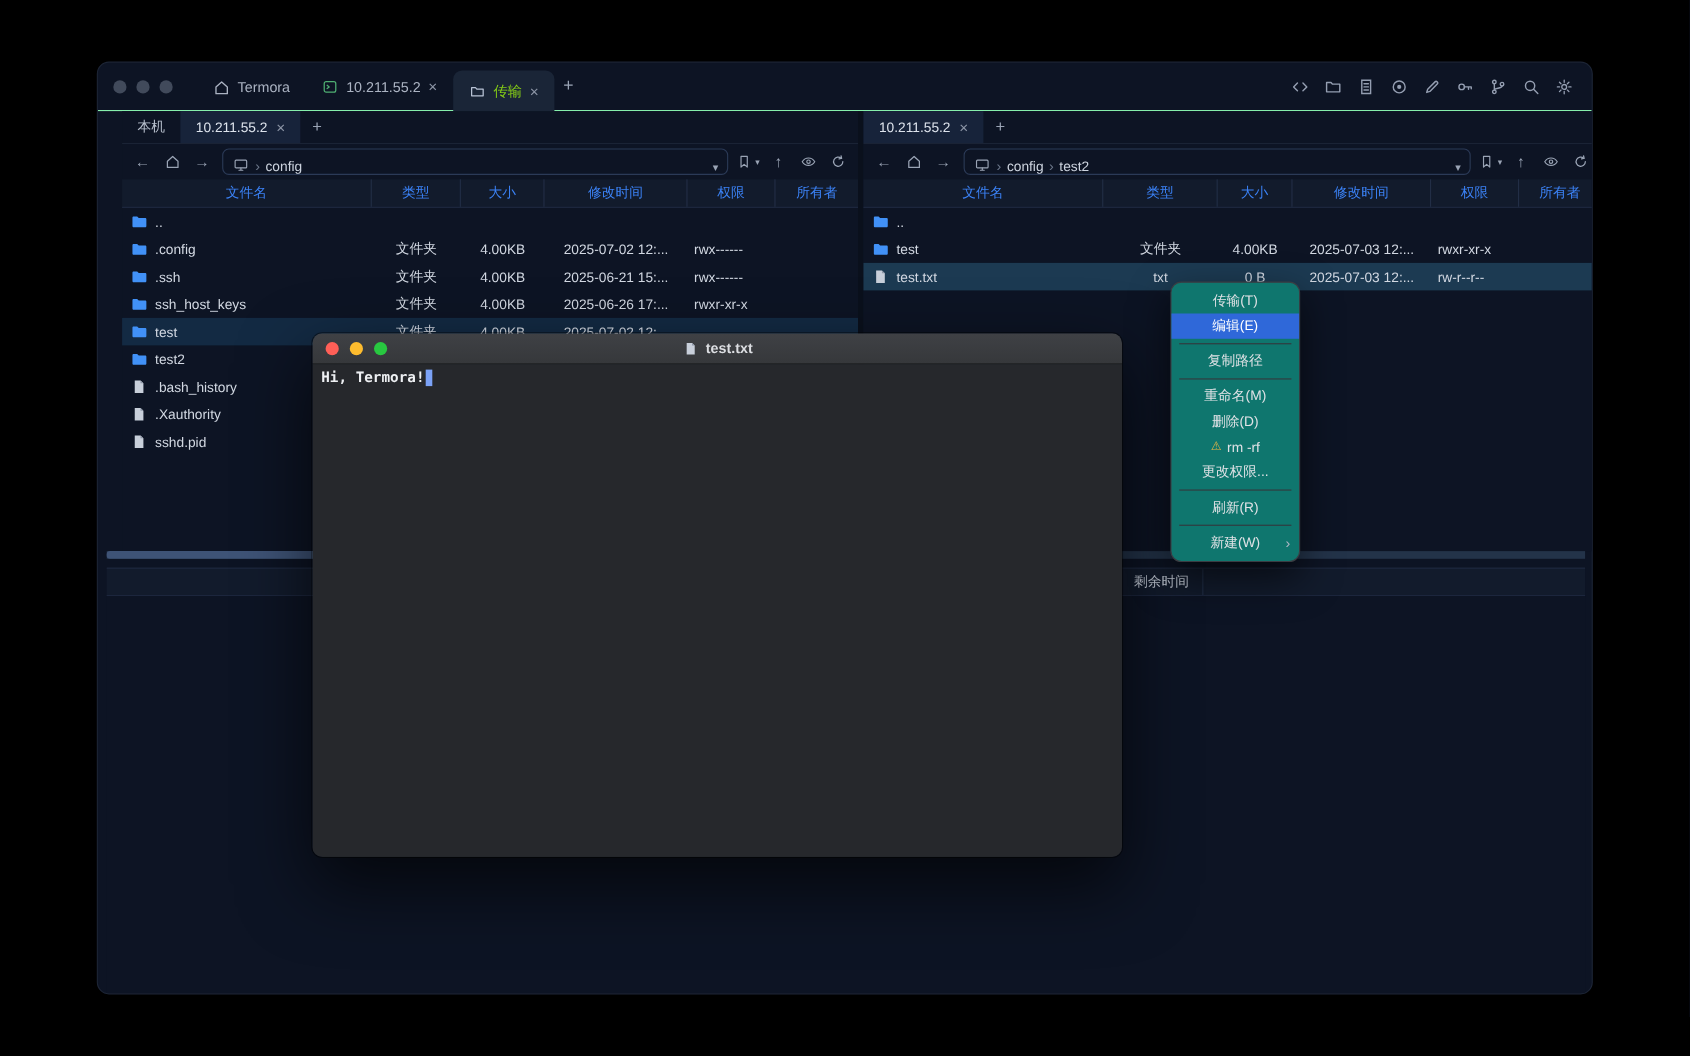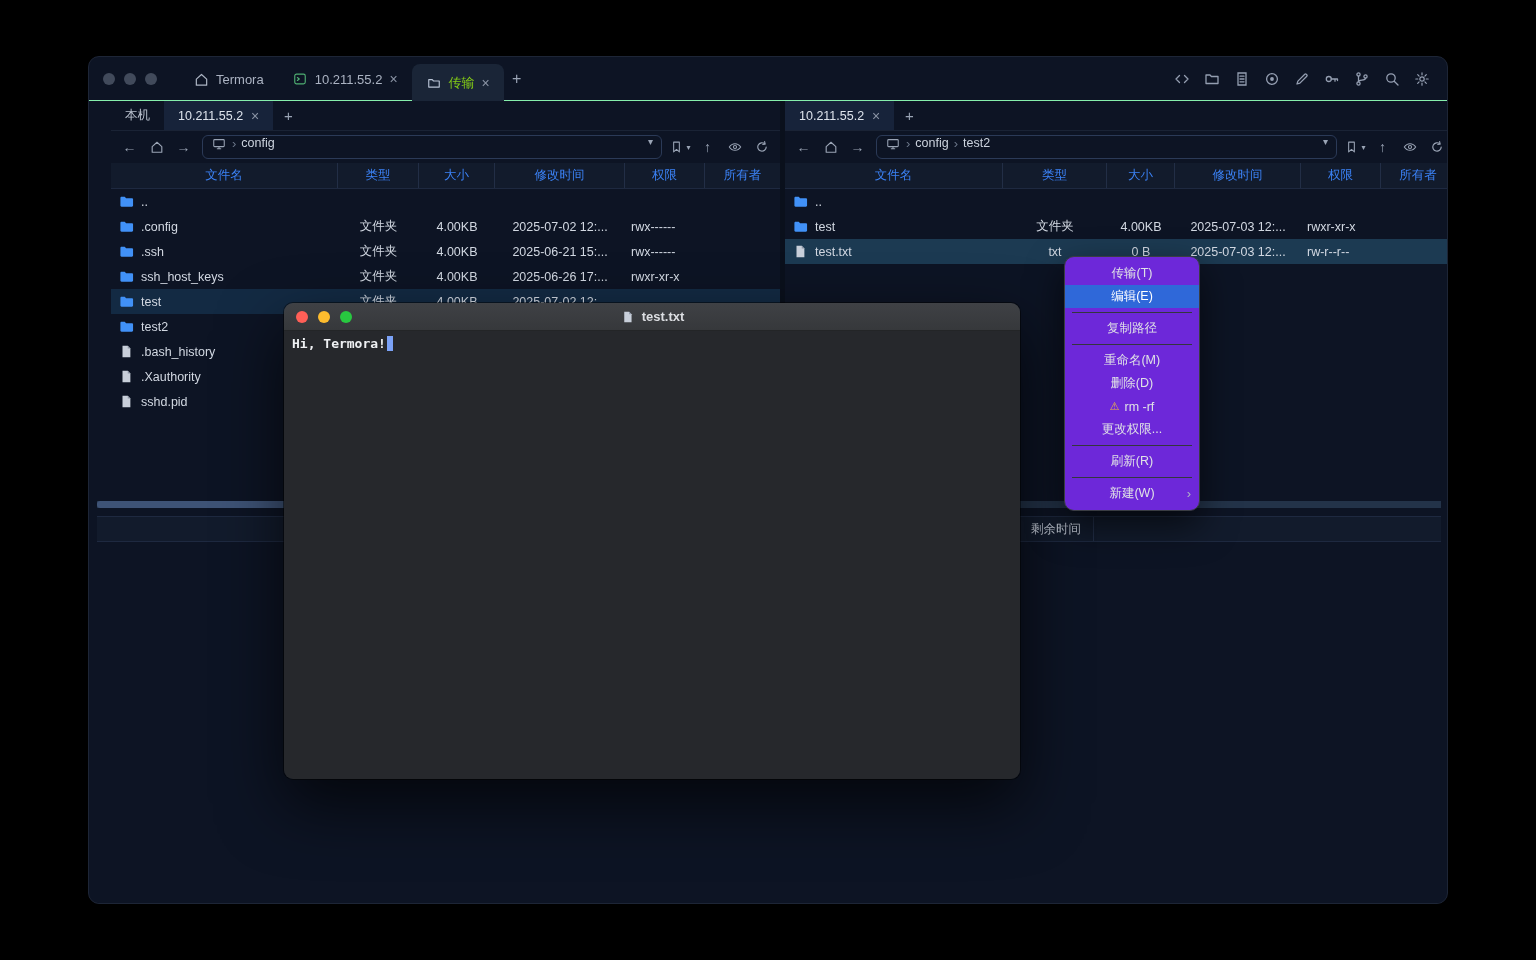--- a/index.html
+++ b/index.html
@@ -33,21 +33,21 @@
   .ptabs{height:30px;display:flex;align-items:stretch;border-bottom:1px solid #1a2335;font-size:12.5px;color:#b9c1ce}
   .ptab{display:flex;align-items:center;gap:8px;padding:0 14px;white-space:nowrap}
   .ptab.active{background:#17233a;color:#dde3ec}
   .pplus{width:30px;display:flex;align-items:center;justify-content:center;color:#9aa4b5;font-size:15px}
 
   .pnav{height:32px;display:flex;align-items:center;padding:0 6px;gap:2px}
   .nbtn{min-width:25px;height:24px;display:flex;align-items:center;justify-content:center;color:#9aa4b5;font-size:14px}
   .i-back::before{content:"←"}
   .i-fwd::before{content:"→"}
   .i-up::before{content:"↑"}
-  .pathbox{flex:1;height:24px;margin:0 4px;border:1px solid #2b3a57;border-radius:6px;display:flex;align-items:flex-start;
+  .pathbox{flex:1;height:24px;margin:0 4px;border:1px solid #2b3a57;border-radius:6px;display:flex;align-items:flex-end;
            gap:5px;padding:0 8px;color:#ccd3de;font-size:12.5px}
   .bcsep{color:#6b7689;font-size:13px}
   .bcsep::before{content:"›"}
   .pathchev{margin-left:auto;color:#9aa4b5;font-size:10px}
   .pathchev::before{content:"▾"}
   .bmk{display:flex;align-items:center;gap:3px}
   .dd{font-size:8px;color:#9aa4b5}
   .dd::before{content:"▾"}
 
   .thead{height:26px;display:flex;background:#121b2c;border-bottom:1px solid #1e2940;border-top:1px solid #18python2337;
@@ -73,21 +73,21 @@
 
   
   .txhead{position:absolute;left:8px;top:459px;width:1344px;height:26px;background:#121b2c;
           border-top:1px solid #1e2940;border-bottom:1px solid #1e2940;display:flex;font-size:12.5px;color:#c6cdd9}
   .txh{display:flex;align-items:center;justify-content:center;border-right:1px solid #222e46}
   .txh:last-child{border-right:none}
   .tx1{width:312px}.tx2{width:624px}.tx3{width:208px}.tx4{width:90px}.tx5{width:75px}.tx6{width:35px}
   .txbody{position:absolute;left:8px;top:485px;width:1344px;bottom:0;background:#0d1424}
 
   
-  .cmenu{position:absolute;left:975px;top:199px;width:136px;background:#6d28d9;border:1px solid #3a3d43;
+  .cmenu{position:absolute;left:975px;top:199px;width:118px;background:#0f766e;border:1px solid #3a3d43;
          border-radius:10px;padding:5px 0;box-shadow:0 14px 36px rgba(0,0,0,.6);z-index:40;
          font-size:12.5px;color:#e0e2e6}
   .citem{height:23px;display:flex;align-items:center;justify-content:center;gap:5px;position:relative;white-space:nowrap}
   .citem.hl{background:#2f68d9;color:#fff}
   .csep{height:1px;background:#34373d;margin:4px 7px}
   .cwarn{color:#eab545;font-size:11px;line-height:1}
   .cwarn::before{content:"⚠"}
   .csub{position:absolute;right:8px;color:#aeb6c4;font-size:13px}
   .csub::before{content:"›"}
 

